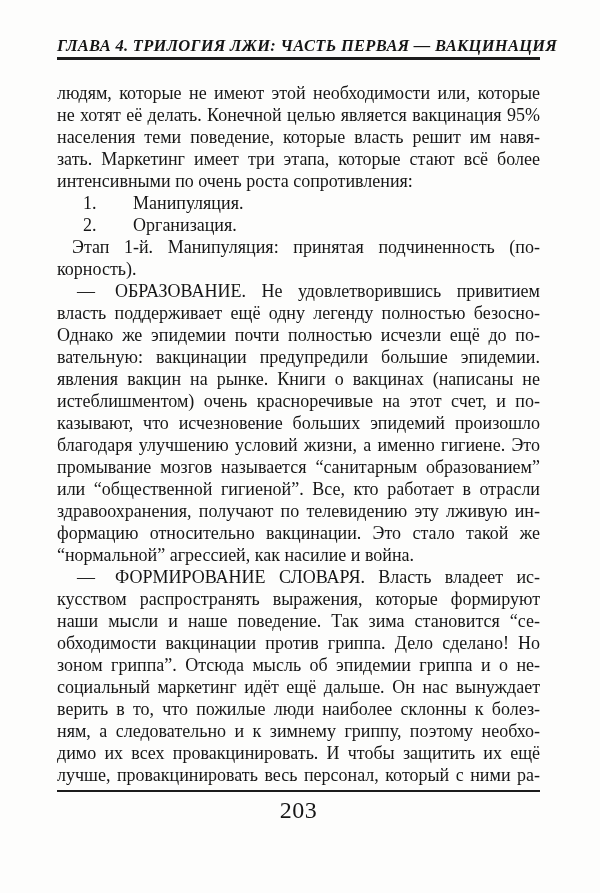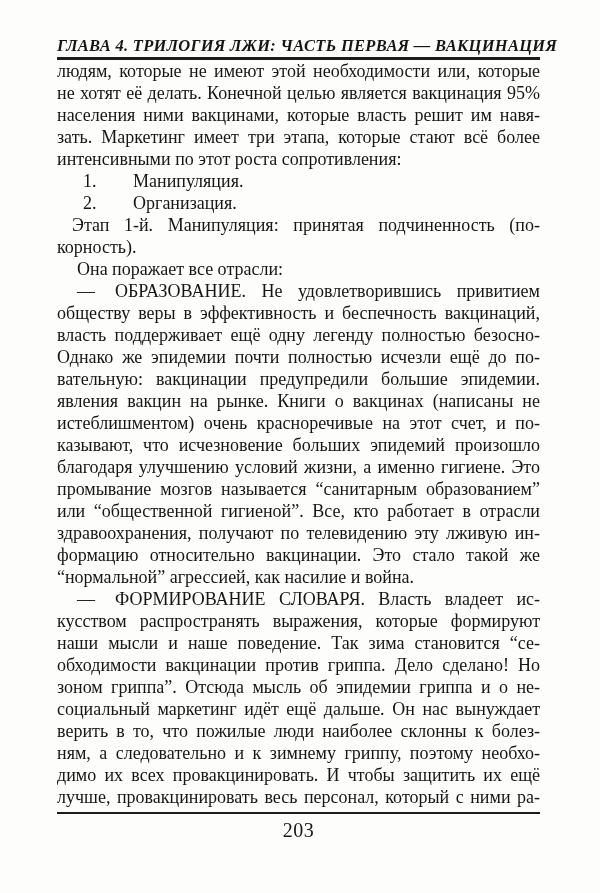--- a/index.html
+++ b/index.html
@@ -27,21 +27,21 @@
     line-height: 19px;
     text-align: right;
     letter-spacing: 0.3px;
     white-space: nowrap;
   }
   .header-rule {
     border-bottom: 3px solid #1c1c1c;
     margin-top: 2px;
   }
   .body-lines {
-    margin-top: 0;
+    margin-top: 22px;
   }
   .line {
     height: 22px;
     line-height: 22px;
     font-size: 18px;
     overflow: hidden;
     text-align: left;
   }
   .line.justify {
     text-align: justify;
@@ -53,45 +53,43 @@
   .line.indent-list { padding-left: 26px; }
   .hang-label { display: inline-block; }
   .hang-label.num { width: 50px; }
   .hang-label.dash { width: 38px; }
   .footer-rule {
     border-top: 2.5px solid #1c1c1c;
     margin-top: 4px;
   }
   .page-number {
     text-align: center;
-    font-size: 20px;
+    font-size: 24px;
     padding-top: 5px;
     letter-spacing: 0.5px;
   }
 </style>
 </head>
 <body>
 
 <div class="sheet">
   <div class="header-title">ГЛАВА 4. ТРИЛОГИЯ ЛЖИ: ЧАСТЬ ПЕРВАЯ — ВАКЦИНАЦИЯ</div>
   <div class="header-rule"></div>
 
   <div class="body-lines">
       <div class="line justify">людям, которые не имеют этой необходимости или, которые</div>
       <div class="line justify">не хотят её делать. Конечной целью является вакцинация 95%</div>
-      <div class="line justify">населения ними вакцинами, которые власть решит им навя-</div>
+      <div class="line justify">населения теми поведение, которые власть решит им навя-</div>
       <div class="line justify">зать. Маркетинг имеет три этапа, которые стают всё более</div>
-      <div class="line">интенсивными по этот роста сопротивления:</div>
+      <div class="line">интенсивными по очень роста сопротивления:</div>
       <div class="line indent-list"><span class="hang-label num">1.</span>Манипуляция.</div>
       <div class="line indent-list"><span class="hang-label num">2.</span>Организация.</div>
       <div class="line bold indent justify">Этап 1-й. Манипуляция: принятая подчиненность (по-</div>
       <div class="line bold">корность).</div>
-      <div class="line indent">Она поражает все отрасли:</div>
       <div class="line indent justify"><span class="hang-label dash">—</span>ОБРАЗОВАНИЕ. Не удовлетворившись привитием</div>
-      <div class="line justify">обществу веры в эффективность и беспечность вакцинаций,</div>
       <div class="line justify">власть поддерживает ещё одну легенду полностью безосно-</div>
       <div class="line justify">Однако же эпидемии почти полностью исчезли ещё до по-</div>
       <div class="line justify">вательную: вакцинации предупредили большие эпидемии.</div>
       <div class="line justify">явления вакцин на рынке. Книги о вакцинах (написаны не</div>
       <div class="line justify">истеблишментом) очень красноречивые на этот счет, и по-</div>
       <div class="line justify">казывают, что исчезновение больших эпидемий произошло</div>
       <div class="line justify">благодаря улучшению условий жизни, а именно гигиене. Это</div>
       <div class="line justify">промывание мозгов называется “санитарным образованием”</div>
       <div class="line justify">или “общественной гигиеной”. Все, кто работает в отрасли</div>
       <div class="line justify">здравоохранения, получают по телевидению эту лживую ин-</div>

